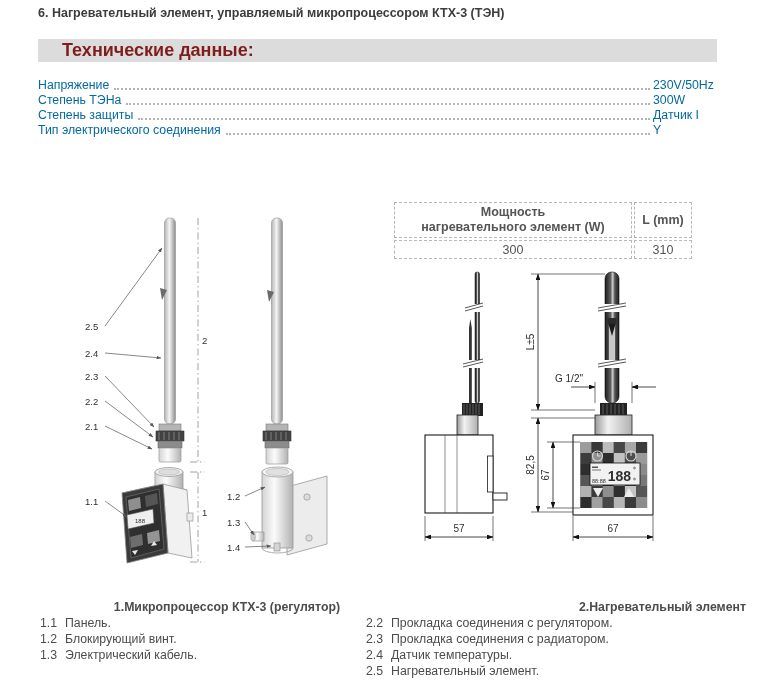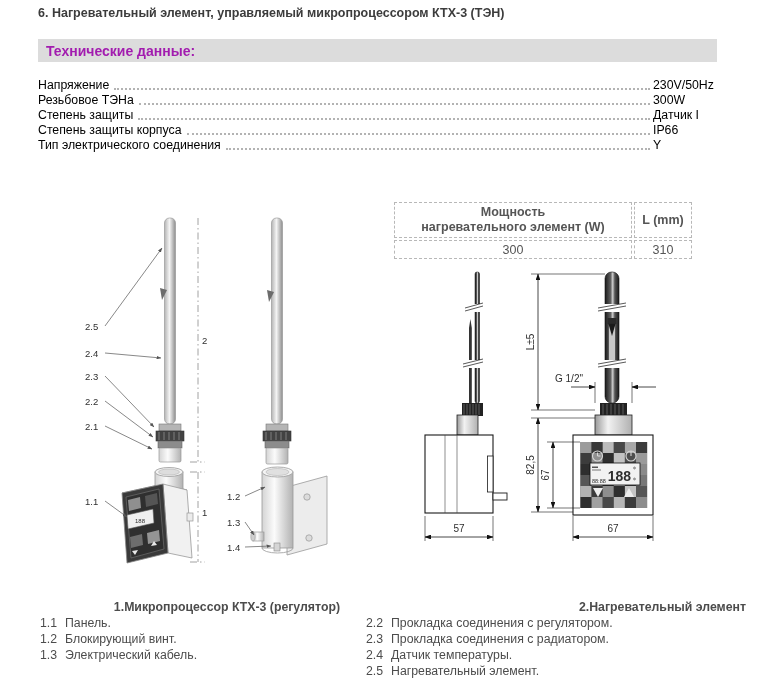--- a/index.html
+++ b/index.html
@@ -1,23 +1,23 @@
 <!DOCTYPE html>
 <html><head>
 <meta charset="utf-8">
 <style>
   html,body{margin:0;padding:0;background:#fff;}
   .page{position:relative;width:757px;height:692px;background:#ffffff;overflow:hidden;
         font-family:"Liberation Sans",sans-serif;color:#4c4c4c;padding-left:20px;}
   .title{position:absolute;left:38px;top:6px;font-size:12.5px;font-weight:bold;color:#3c3c3c;}
   .tech-bar{position:absolute;left:38px;top:39px;width:679px;height:23px;background:#dcdcdc;
             line-height:23px;padding-left:0;}
-  .tech-bar span{margin-left:8px;font-size:14px;font-weight:bold;color:#a21caf;}
+  .tech-bar span{margin-left:24px;font-size:18px;font-weight:bold;color:#7f1d1d;}
   .specs{position:absolute;left:38px;top:77px;width:677px;}
-  .spec-row{display:flex;align-items:flex-end;height:15px;font-size:12.3px;color:#000000;}
+  .spec-row{display:flex;align-items:flex-end;height:15px;font-size:12.3px;color:#0369a1;}
   .spec-label{white-space:nowrap;padding-right:3px;}
   .spec-dots{flex:1;border-bottom:2px dotted #b3b3b3;margin:0 3px 2px 2px;}
   .spec-value{width:62px;flex:none;white-space:nowrap;}
   table.power{position:absolute;left:392px;top:200px;border-collapse:separate;border-spacing:2px;}
   table.power th,table.power td{border:1px dashed #b8b8b8;font-size:12.5px;color:#555;
         text-align:center;vertical-align:middle;}
   table.power th{font-weight:bold;line-height:15px;padding:2px 4px;}
   table.power th.c1{width:228px;}
   table.power th.c2{width:48px;}
   table.power td{font-weight:normal;height:17px;padding:0;text-align:center;}
@@ -38,33 +38,28 @@
     <span>Технические данные:</span>
   </div>
 
   <div class="specs">
     <div class="spec-row">
       <span class="spec-label">Напряжение</span>
       <span class="spec-dots"></span>
       <span class="spec-value">230V/50Hz</span>
     </div>
     <div class="spec-row">
-      <span class="spec-label">Резьбовое ТЭНа</span>
+      <span class="spec-label">Степень ТЭНа</span>
       <span class="spec-dots"></span>
       <span class="spec-value">300W</span>
     </div>
     <div class="spec-row">
       <span class="spec-label">Степень защиты</span>
       <span class="spec-dots"></span>
       <span class="spec-value">Датчик I</span>
-    </div>
-    <div class="spec-row">
-      <span class="spec-label">Степень защиты корпуса</span>
-      <span class="spec-dots"></span>
-      <span class="spec-value">IP66</span>
     </div>
     <div class="spec-row">
       <span class="spec-label">Тип электрического соединения</span>
       <span class="spec-dots"></span>
       <span class="spec-value">Y</span>
     </div>
   </div>
 
   <table class="power">
     <tbody>

